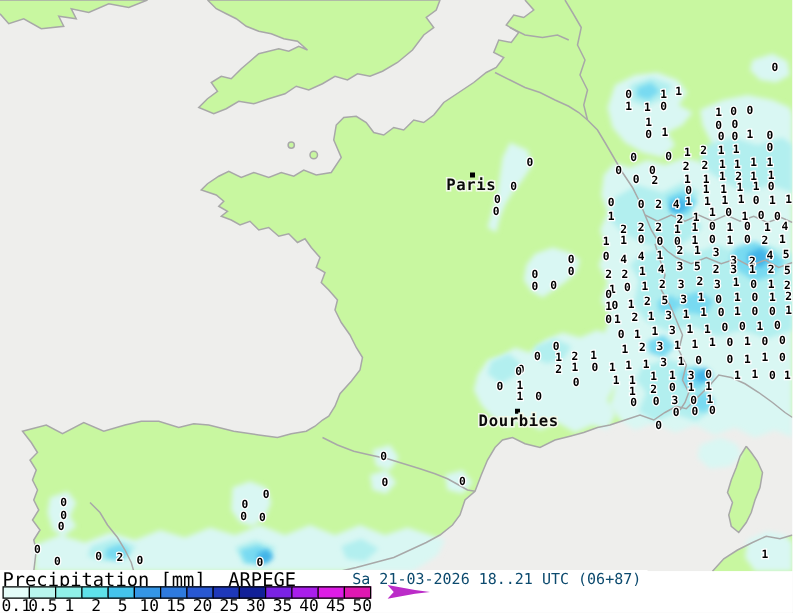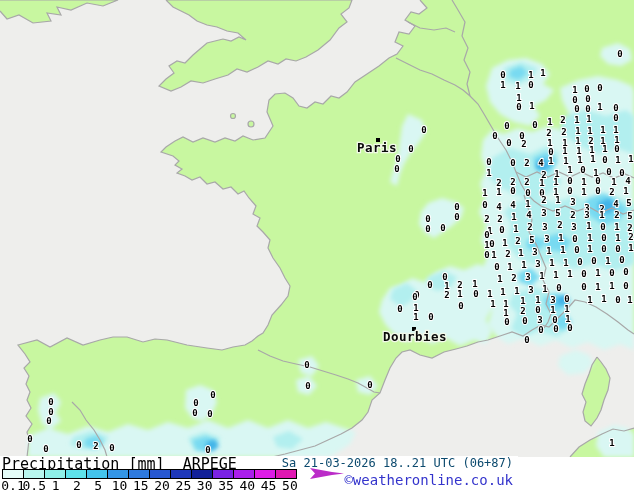--- a/index.html
+++ b/index.html
@@ -397,15 +397,14 @@
         <span class="cbar-label" style="left: 140.8px;">15</span>
         <span class="cbar-label" style="left: 162.1px;">20</span>
         <span class="cbar-label" style="left: 183.4px;">25</span>
         <span class="cbar-label" style="left: 204.7px;">30</span>
         <span class="cbar-label" style="left: 226px;">35</span>
         <span class="cbar-label" style="left: 247.3px;">40</span>
         <span class="cbar-label" style="left: 268.6px;">45</span>
         <span class="cbar-label" style="left: 289.9px;">50</span>
       </div>
     <div id="valid-time">Sa 21-03-2026 18..21 UTC (06+87)</div>
-    <div id="copyright" style="color: rgb(52, 52, 204);">©weatheronline.co.uk</div>
   </div>
 </div>
 
 </body></html>

